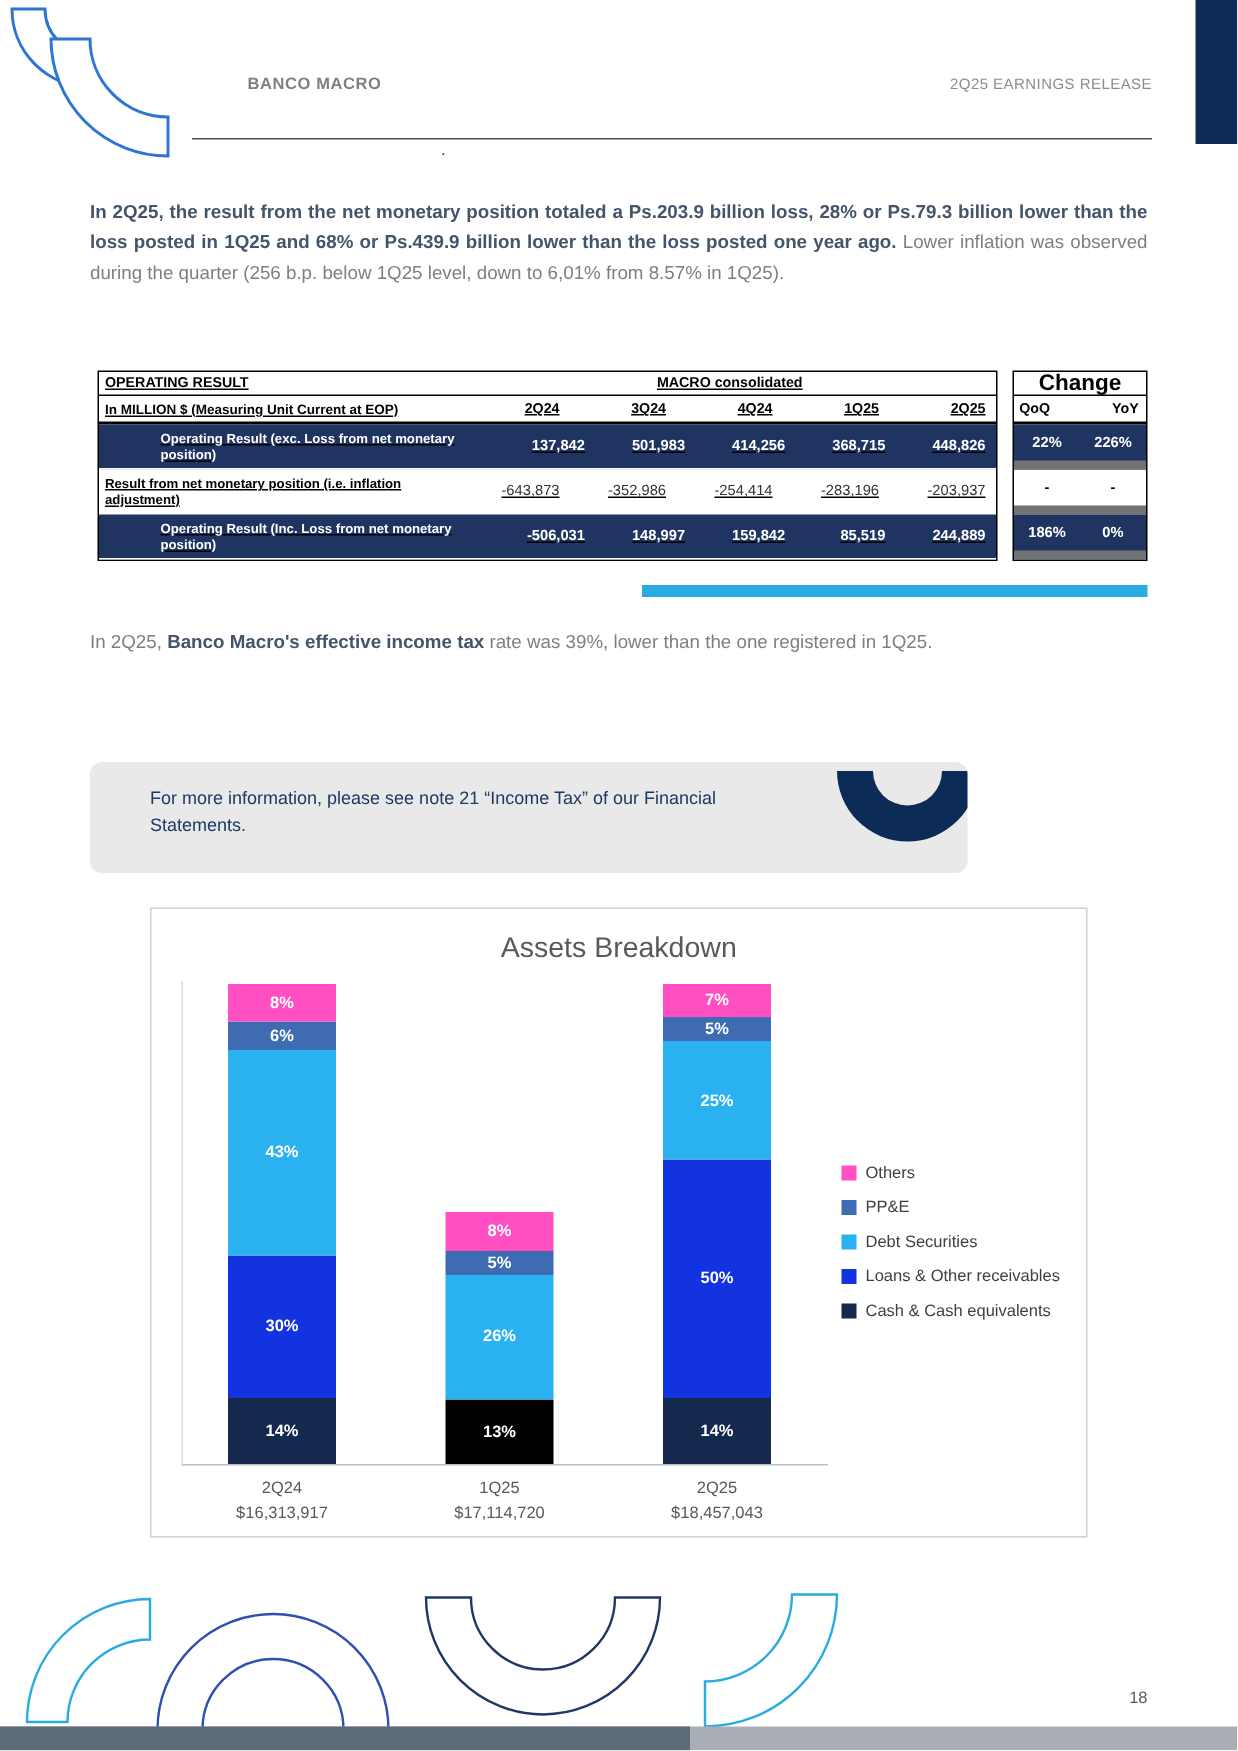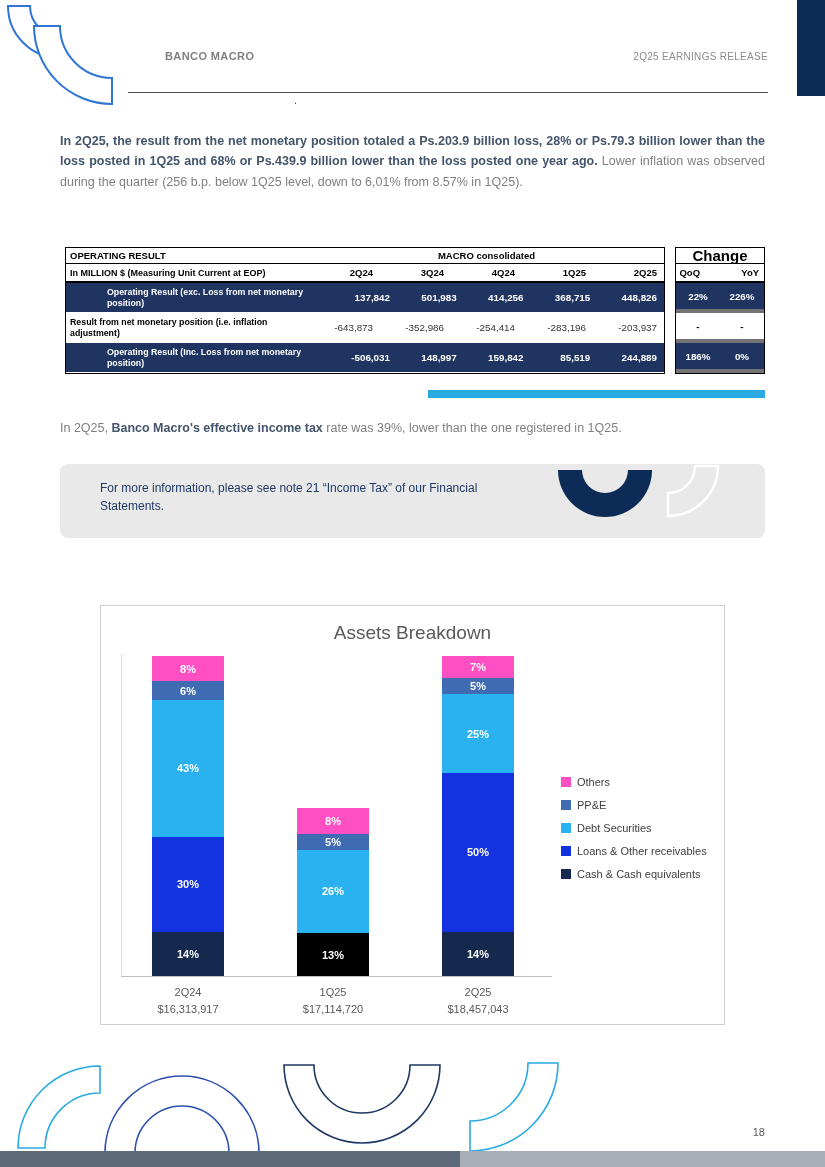--- a/index.html
+++ b/index.html
@@ -16,45 +16,45 @@
 
   
   .para1{position:absolute;left:60px;top:131px;width:705px;font-size:12.5px;line-height:1.62;
          text-align:justify;color:#7f7f7f;}
   .para1 .lead{color:#44546a;font-weight:bold;}
   .para2{position:absolute;left:60px;top:421px;width:705px;font-size:12.5px;color:#7f7f7f;}
   .para2 .lead{color:#44546a;font-weight:bold;}
 
   
   .tablewrap{position:absolute;left:65px;top:247px;display:flex;gap:10px;color:#000;}
-  .tbl-main{width:600px;border:1px solid #000;box-sizing:border-box;background:#fff;}
+  .tbl-main{width:600px;border:1px solid #000;box-sizing:border-box;background:#fff;text-decoration:underline;}
   .title-row{display:flex;height:15px;align-items:center;border-bottom:1px solid #000;}
   .title-left{width:243px;padding-left:4px;font-size:9.5px;font-weight:bold;box-sizing:border-box;}
   .group-head{flex:1;text-align:center;font-size:9.5px;font-weight:bold;}
   .head-row{display:flex;height:17px;align-items:center;border-bottom:2px solid #000;}
   .unit-label{width:243px;padding-left:4px;font-size:9px;font-weight:bold;box-sizing:border-box;}
   .colcell{width:71px;text-align:right;padding-right:7px;font-size:9.5px;font-weight:bold;box-sizing:border-box;}
   .drow{display:flex;height:30px;align-items:center;border-bottom:1px solid #fff;box-sizing:border-box;}
   .drow.hl{background:#1f3460;color:#fff;padding-left:37px;}
   .drow.plain{background:#fff;color:#000;}
   .drow .rlabel{width:243px;padding-left:4px;font-size:8.8px;font-weight:bold;line-height:1.2;box-sizing:border-box;}
   .drow .val{width:71px;text-align:right;padding-right:7px;font-size:9.8px;font-weight:bold;box-sizing:border-box;}
   .drow.plain .val{font-weight:normal;color:#333;}
   .tbl-change{width:90px;border:1px solid #000;box-sizing:border-box;background:#fff;}
   .change-title{height:15px;line-height:15px;text-align:center;font-size:15px;font-weight:bold;border-bottom:1px solid #000;}
   .change-head{display:flex;height:17px;align-items:center;border-bottom:2px solid #000;gap:33px;}
   .change-head .cc{flex:1;text-align:center;font-size:9.5px;font-weight:bold;}
-  .crow{display:flex;height:30px;align-items:center;border-bottom:4px solid #737373;box-sizing:border-box;}
+  .crow{display:flex;height:30px;align-items:center;border-bottom:6px solid #737373;box-sizing:border-box;}
   .crow.hl{background:#1f3460;color:#fff;}
   .crow .cv{flex:1;text-align:center;font-size:9.8px;font-weight:bold;}
 
   .cyanbar{position:absolute;left:428px;top:390px;width:337px;height:8px;background:#29abe2;}
 
   
-  .notebox{position:absolute;left:60px;top:464px;width:705px;height:74px;background:#e9e9e9;
+  .notebox{position:absolute;left:60px;top:508px;width:585px;height:74px;background:#e9e9e9;
            border-radius:8px;overflow:hidden;text-decoration:underline;}
   .notetext{position:absolute;left:40px;top:15px;width:410px;font-size:12px;line-height:1.5;color:#1f3864;}
   .note-arcs{position:absolute;left:0;top:0;}
 
   
   .chartpanel{position:absolute;left:100px;top:605px;width:625px;height:420px;background:#fff;
               border:1px solid #d0d0d0;box-sizing:border-box;}
   .charttitle{margin-top:16px;text-align:center;font-size:19px;color:#595959;}
   .plot{position:absolute;left:20px;top:48px;width:430px;height:322px;
         border-left:1px solid #dcdcdc;border-bottom:1px solid #bfbfbf;box-sizing:content-box;}

